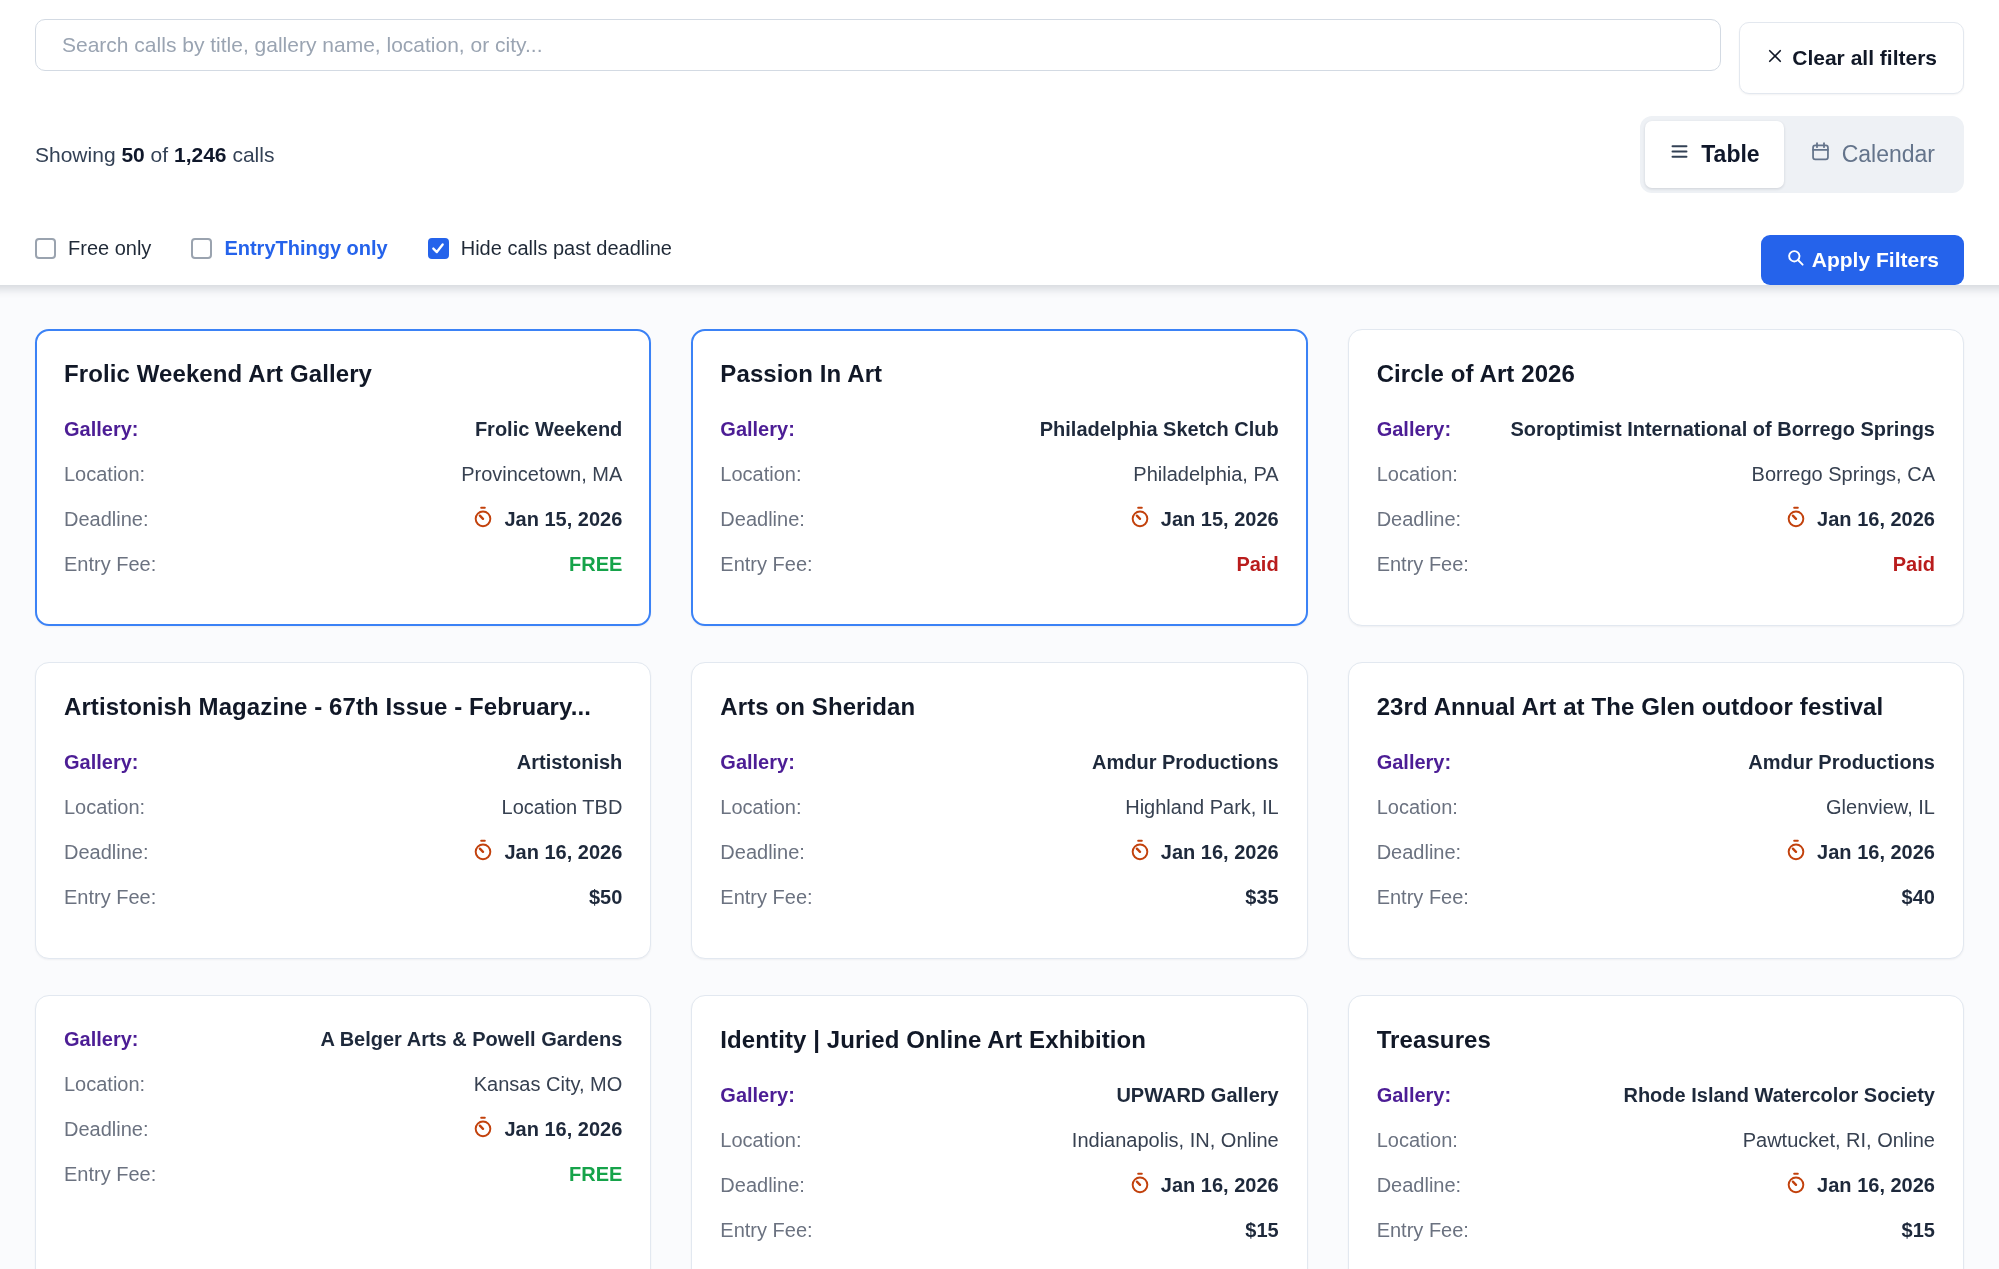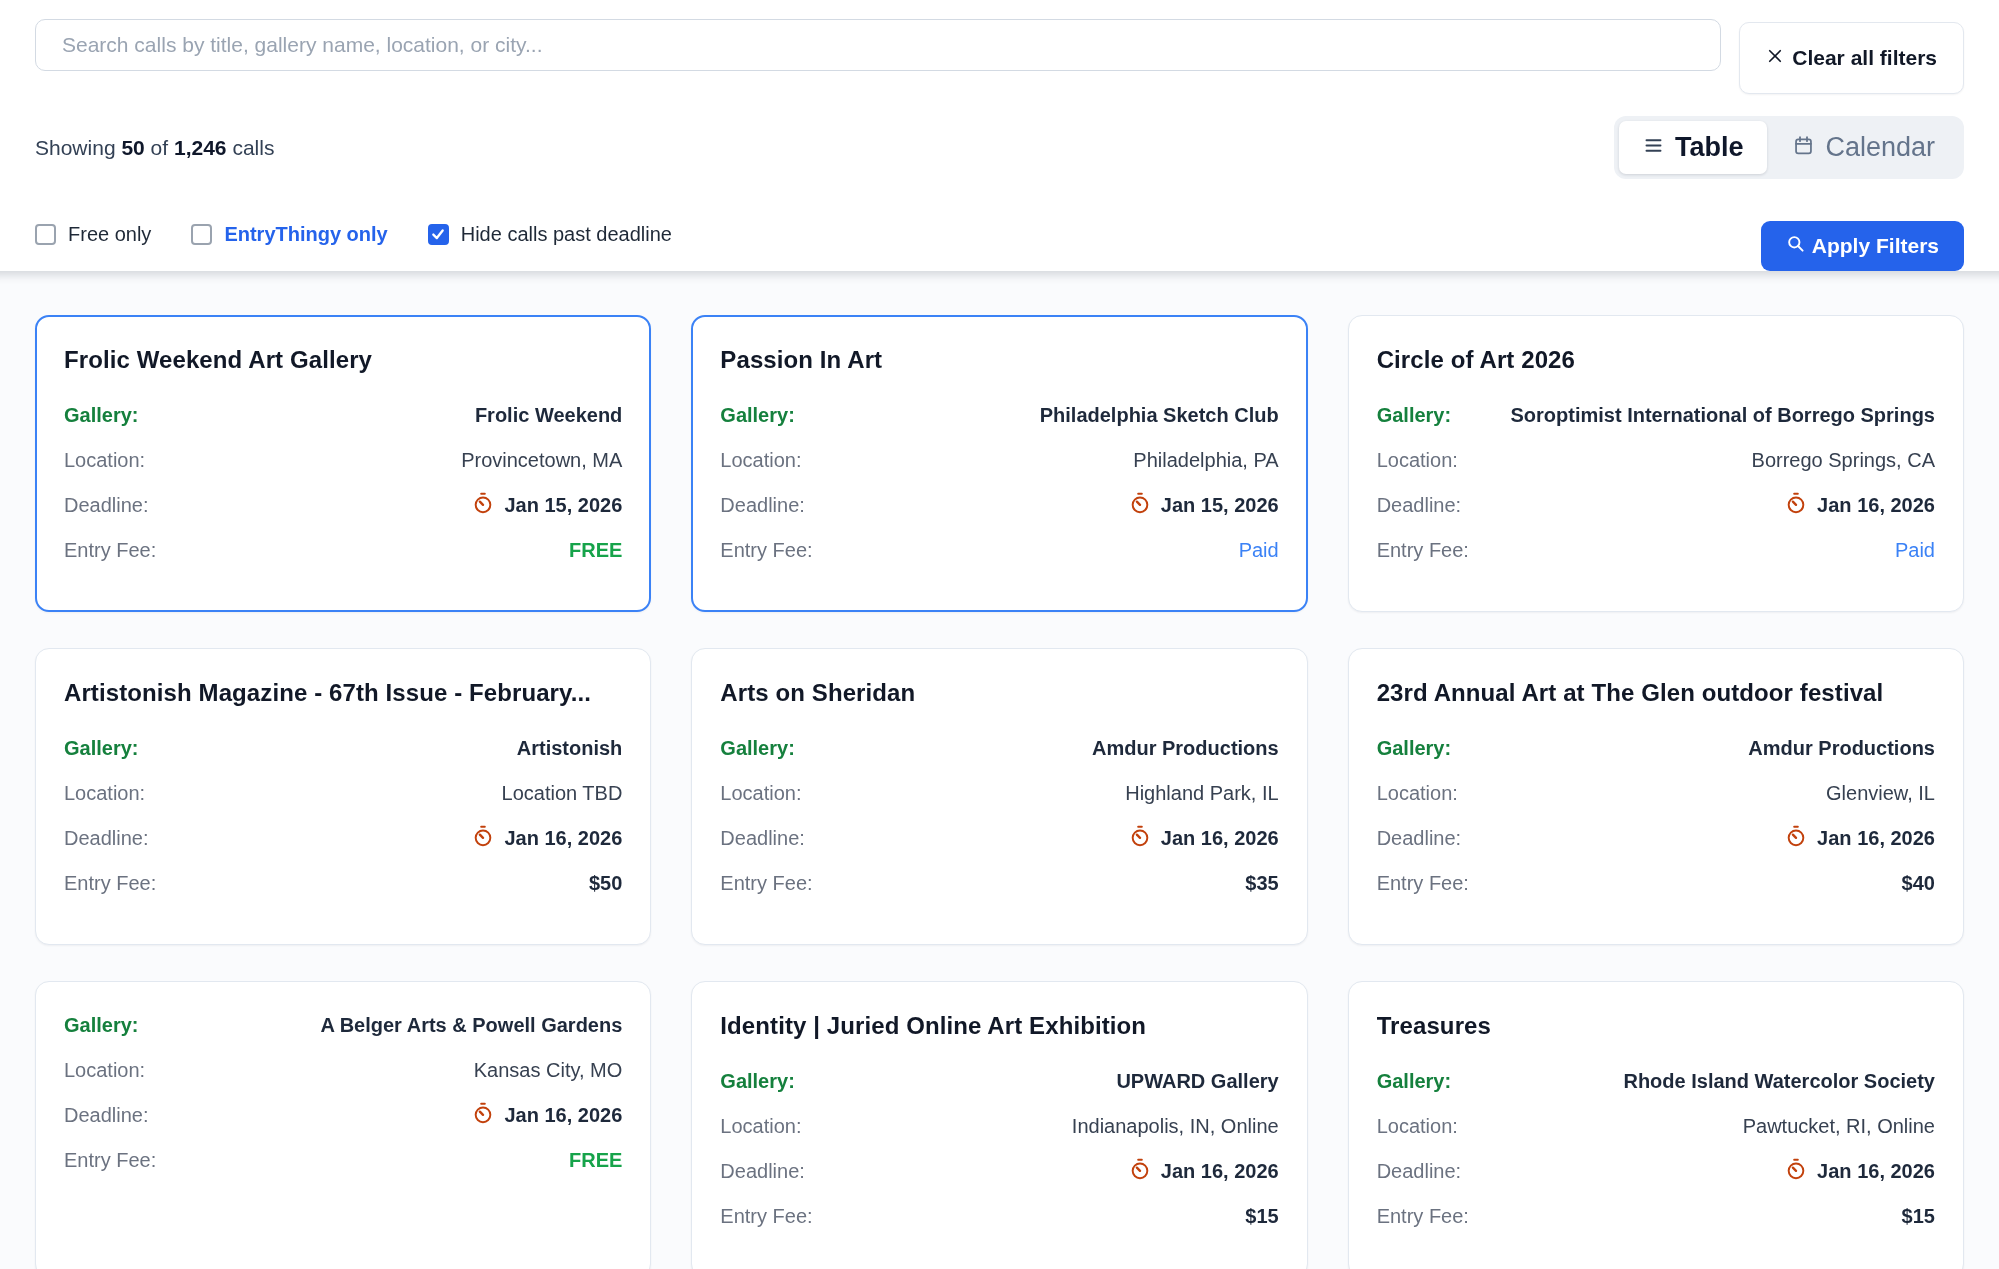--- a/index.html
+++ b/index.html
@@ -33,21 +33,21 @@
 
   .row2 { display: flex; justify-content: space-between; align-items: center; margin-top: 22px; }
   .summary { font-size: 21px; color: #334155; }
   .summary b { color: #0f172a; font-weight: 700; }
   .segmented {
     background: #eef1f5; border-radius: 12px; padding: 5px;
     display: flex; gap: 2px; align-items: center;
   }
   .seg-btn {
     display: flex; align-items: center; gap: 11px;
-    font-size: 27px; padding: 0 24px; height: 53px;
+    font-size: 23px; padding: 0 24px; height: 67px;
     border-radius: 7px; color: #64748b; background: transparent;
     border: none; font-family: inherit; cursor: pointer;
   }
   .seg-btn.active {
     background: #ffffff; color: #0f172a; font-weight: 600;
     box-shadow: 0 1px 3px rgba(15,23,42,.14);
   }
 
   .row3 { display: flex; justify-content: space-between; align-items: center; margin-top: 18px; }
   .filters { display: flex; gap: 40px; align-items: center; }
@@ -83,28 +83,28 @@
     box-shadow: 0 1px 2px rgba(15,23,42,.05);
     cursor: pointer;
   }
   .card.highlighted { border: 2px solid #3b82f6; padding: 29px 27px; }
   .card-title {
     margin: 0 0 28px 0; font-size: 24px; font-weight: 700; color: #111827;
     white-space: nowrap; overflow: hidden; letter-spacing: .1px;
   }
   .crow { display: flex; justify-content: space-between; align-items: center; margin-bottom: 18px; min-height: 27px; }
   .label { color: #6b7280; font-size: 20px; flex: 0 0 auto; }
-  .label-gallery { color: #15803d; font-weight: 600; }
+  .label-gallery { color: #4c1d95; font-weight: 600; }
   .value { color: #1f2937; font-size: 20px; text-align: right; }
   .value-gallery { font-weight: 700; color: #1e293b; }
   .value-location { color: #374151; }
   .value-deadline { font-weight: 700; color: #1e293b; display: inline-flex; align-items: center; gap: 10px; }
   .value-fee.amount { font-weight: 700; color: #1e293b; }
   .value-fee.free { font-weight: 700; color: #16a34a; }
-  .value-fee.paid { color: #3b82f6; font-weight: 400; }
+  .value-fee.paid { color: #b91c1c; font-weight: 700; }
   .icon { flex: 0 0 auto; display: inline-block; }
 </style>
 </head>
 <body>
 
 <div class="header">
 
   <div class="search-row">
     <input class="search-input" type="text" placeholder="Search calls by title, gallery name, location, or city..." style="">
     <button class="clear-btn">

